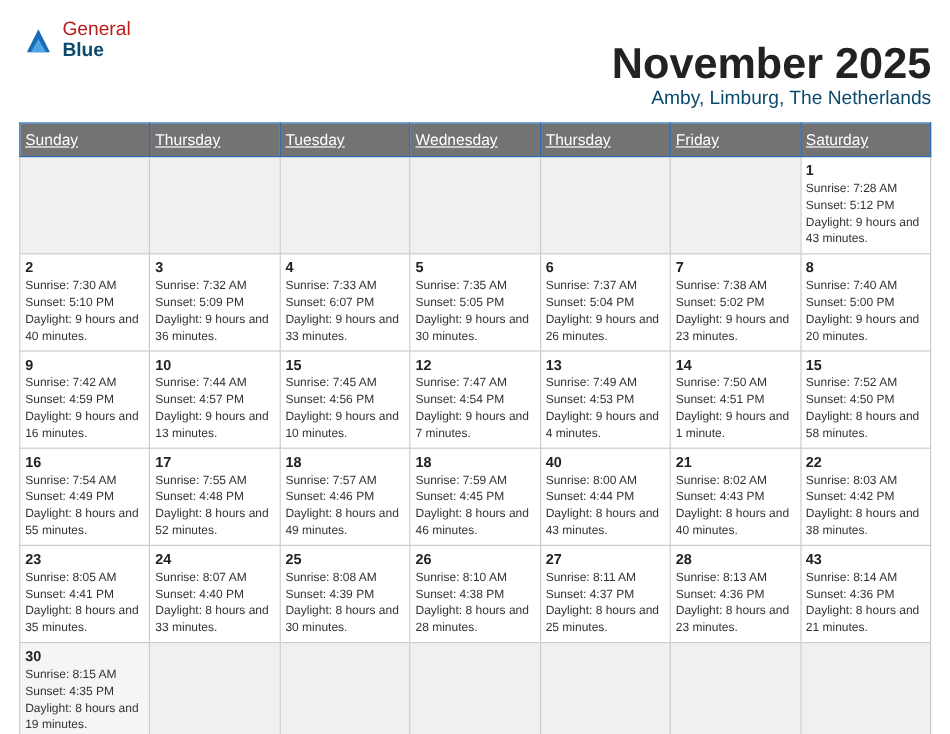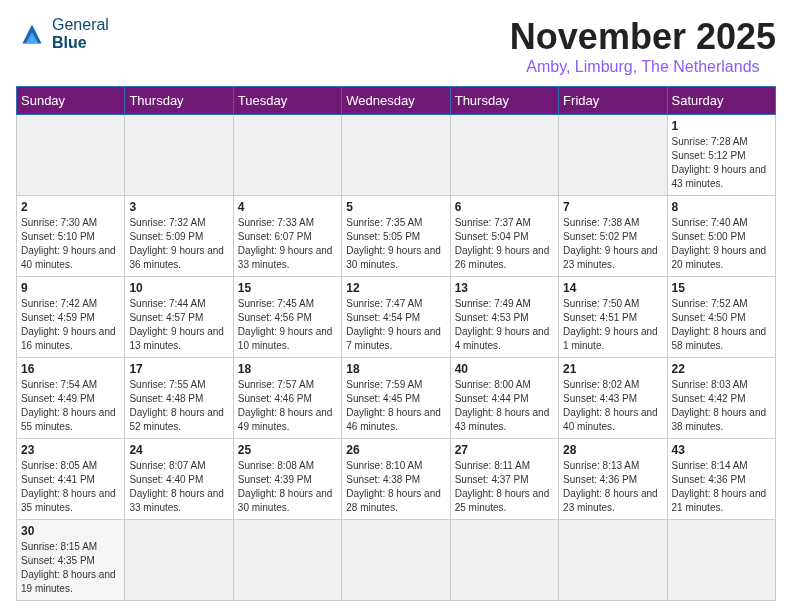--- a/index.html
+++ b/index.html
@@ -22,52 +22,53 @@
       gap: 4px;
     }
     .logo-text {
       font-size: 18px;
       font-weight: normal;
       line-height: 1.1;
     }
     .logo-text span {
       display: block;
     }
-    .logo-text .general { color: #0c4a6e; font-size: 16px; }
+    .logo-text .general { color: #b91c1c; font-size: 16px; }
     .logo-text .blue { color: #0c4a6e; font-size: 16px; font-weight: bold; }
     .logo-icon {
       width: 32px;
       height: 32px;
     }
     .title-block {
       text-align: right;
     }
     .month-title {
       font-size: 36px;
       font-weight: bold;
       color: #222;
+      margin-top: 16px;
     }
     .location {
       font-size: 16px;
-      color: #8b5cf6;
-      text-align: center;
+      color: #0c4a6e;
     }
     .calendar {
       width: 100%;
       border-collapse: collapse;
       font-size: 11px;
     }
     .calendar th {
-      background: #701a75;
+      background: #737373;
       color: #fff;
       padding: 6px 4px;
       text-align: left;
       font-size: 13px;
       font-weight: normal;
       border: 1px solid #2a6db5;
+      text-decoration: underline;
     }
     .calendar td {
       border: 1px solid #ccc;
       vertical-align: top;
       padding: 4px;
       width: calc(100% / 7);
       min-height: 80px;
       background: #fff;
     }
     .calendar td.empty {

